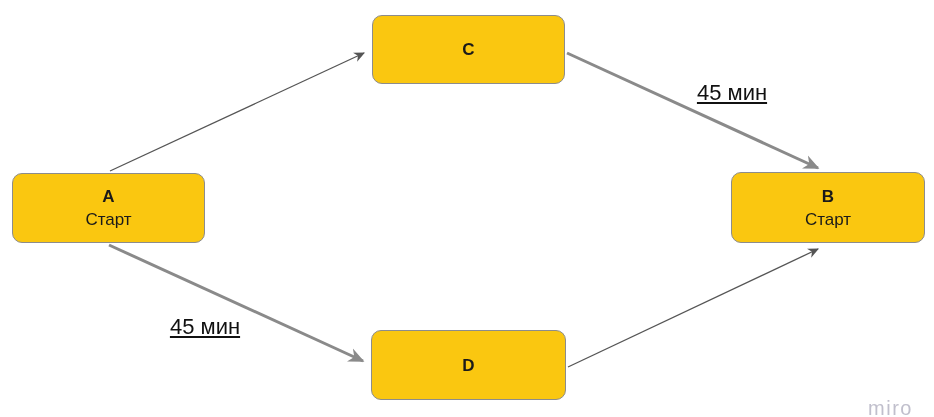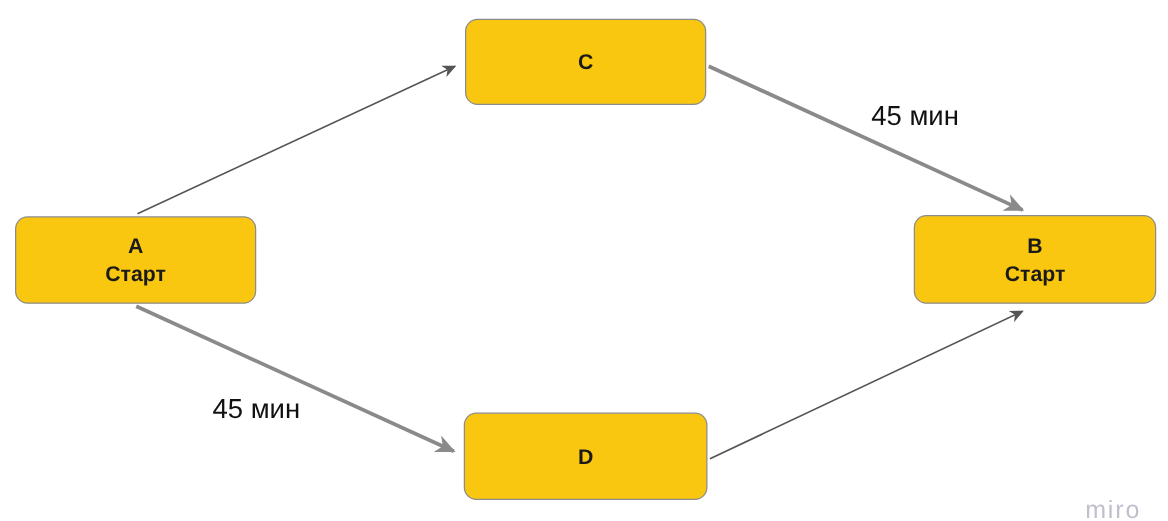--- a/index.html
+++ b/index.html
@@ -35,35 +35,36 @@
     cursor: pointer;
   }
   .node-title {
     font-size: 17px;
     font-weight: bold;
     line-height: 23px;
     text-align: center;
   }
   .node-subtitle {
     font-size: 17px;
-    font-weight: bold;
+    font-weight: normal;
     line-height: 23px;
     text-align: center;
   }
   .node-a { left: 12px;  top: 173px; width: 193px; height: 70px; }
   .node-c { left: 372px; top: 15px;  width: 193px; height: 69px; }
   .node-b { left: 731px; top: 172px; width: 194px; height: 71px; }
   .node-d { left: 371px; top: 330px; width: 195px; height: 70px; }
   .edge-label {
     position: absolute;
     transform: translate(-50%, -50%);
     font-size: 22px;
     color: #111111;
     white-space: nowrap;
     cursor: pointer;
+    text-decoration: underline;
   }
   .edge-label-cb { left: 732px; top: 93px; }
   .edge-label-ad { left: 205px; top: 327px; }
   .watermark {
     position: absolute;
     top: 397px;
     right: 21px;
     font-size: 20px;
     font-weight: 500;
     letter-spacing: 1.5px;

